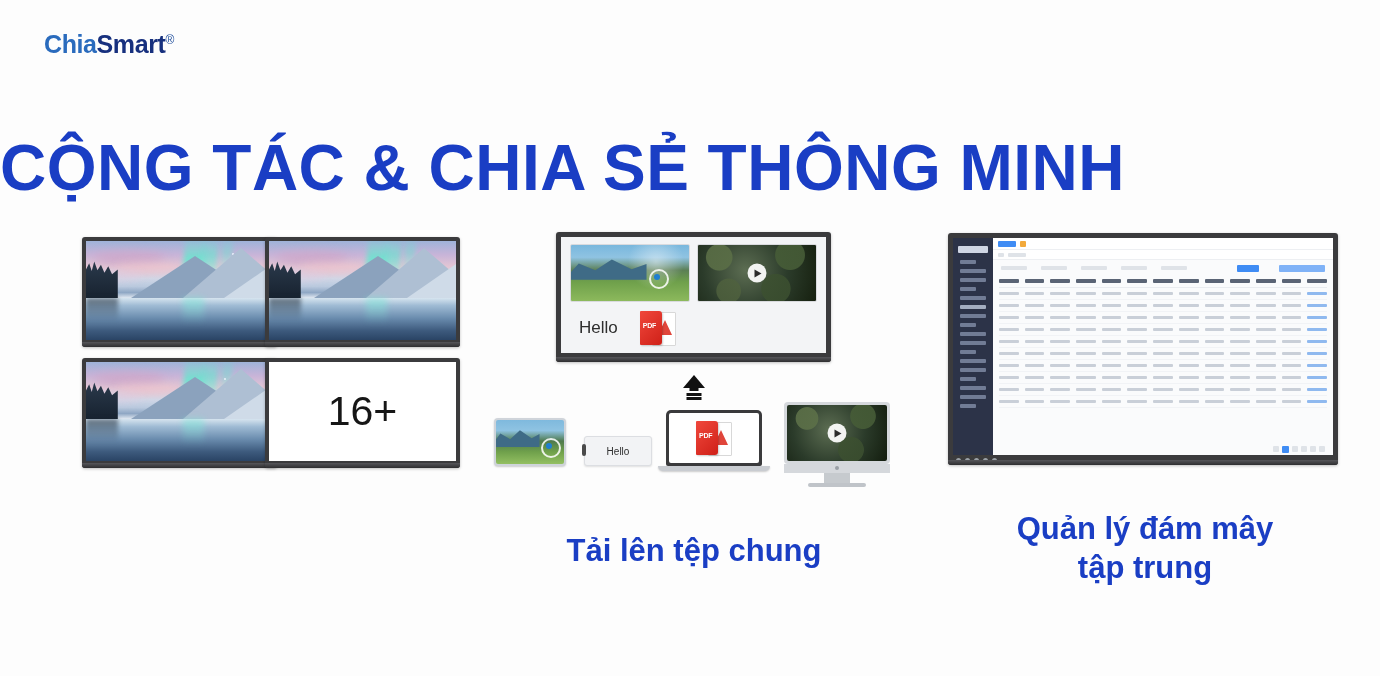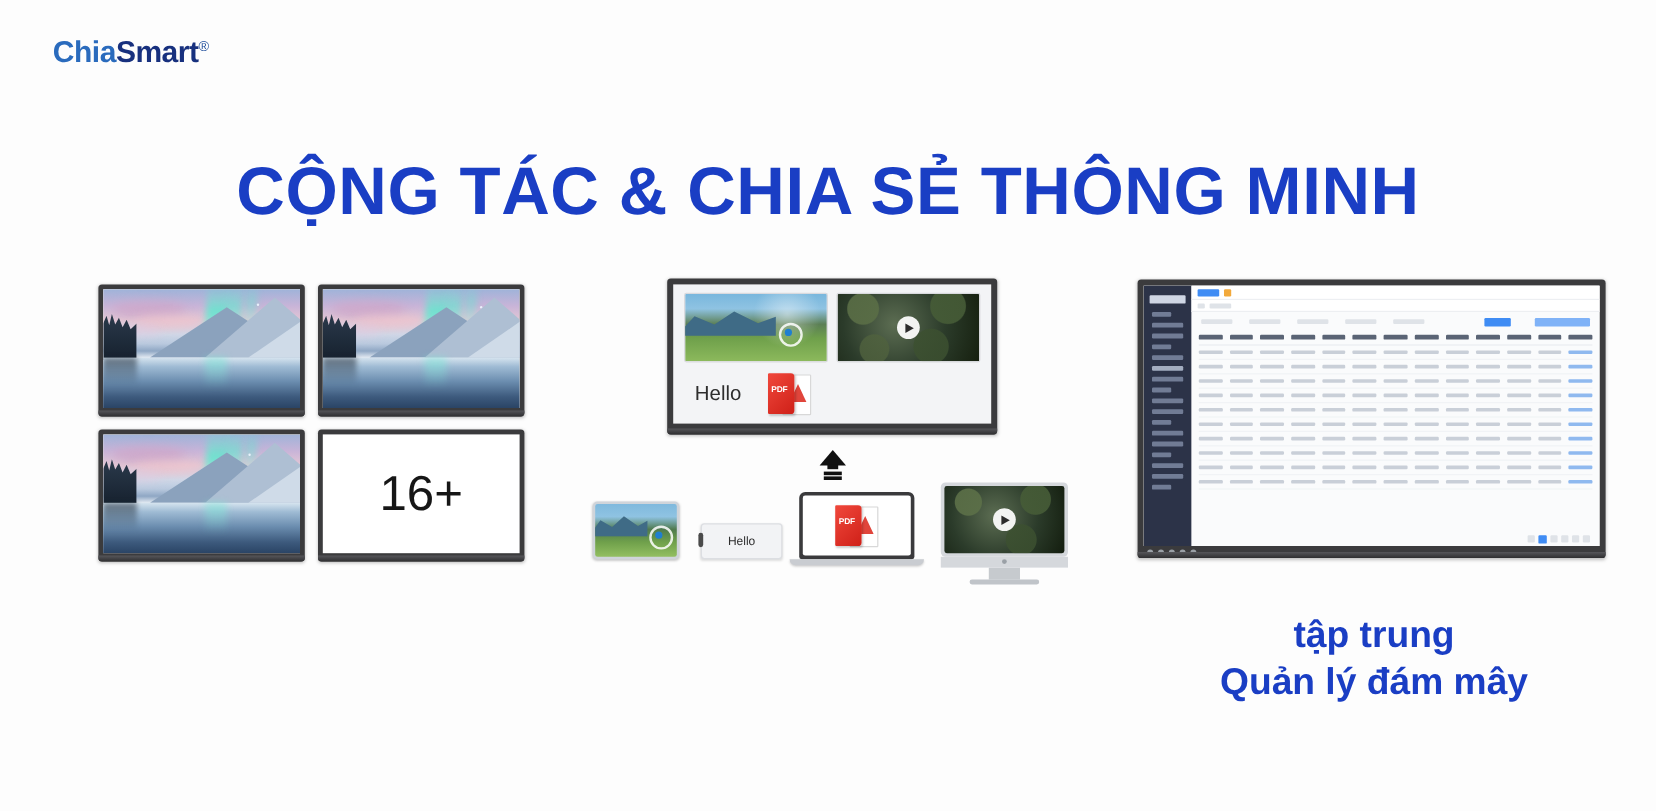--- a/index.html
+++ b/index.html
@@ -8,22 +8,22 @@
     background:#fdfdfd;
     font-family:"Liberation Sans","DejaVu Sans",sans-serif;
     overflow:hidden;position:relative;
   }
   .brand{position:absolute;left:44px;top:30px;font-size:25px;font-weight:bold;
     letter-spacing:-0.4px;color:#1f4e9c;}
   .brand .r{font-size:12px;vertical-align:super;font-weight:normal;}
   .brand .s1{color:#2a6bbd;}
   .brand .s2{color:#17307e;}
 
-  .page-title{position:absolute;top:88px;left:0;width:100%;text-align:center;
-    font-size:56px;font-weight:bold;color:#1a3ec4;letter-spacing:0.5px;
+  .page-title{position:absolute;top:88px;left:0;width:100%;text-align:left;
+    font-size:64px;font-weight:bold;color:#1a3ec4;letter-spacing:0.5px;
     font-family:"Liberation Sans","DejaVu Sans",sans-serif;}
 
   .cols{position:absolute;top:215px;left:0;width:100%;height:420px;}
   .col{position:absolute;top:0;height:420px;}
   .col-1{left:30px;width:420px;}
   .col-2{left:484px;width:420px;}
   .col-3{left:930px;width:430px;}
 
   .caption{position:absolute;left:0;width:100%;text-align:center;
     color:#1a3ec4;font-size:31px;font-weight:bold;line-height:1.25;}
@@ -62,21 +62,21 @@
   .aurora .lake{position:absolute;left:0;right:0;bottom:0;height:42%;
     background:linear-gradient(180deg,#d6e4ef 0%,#9fbbd4 18%,#6a8cae 48%,#3d5a7d 78%,#2a4465 100%);}
   .aurora .lake::before{content:"";position:absolute;left:52%;top:0;width:11%;height:60%;
     background:linear-gradient(180deg,rgba(120,235,214,.55),rgba(120,235,214,0));filter:blur(3px);}
   .aurora .lake::after{content:"";position:absolute;left:0;top:0;width:17%;height:55%;
     background:linear-gradient(180deg,rgba(25,38,52,.6),rgba(25,38,52,0));filter:blur(2px);}
   .aurora .star{position:absolute;width:2px;height:2px;background:#eef6ff;border-radius:50%;opacity:.9;}
 
   
   .wall{position:absolute;left:52px;top:22px;width:355px;height:235px;}
-  .wall .display{position:absolute;width:172px;height:110px;padding:4px 4px 24px 4px;box-sizing:border-box;}
+  .wall .display{position:absolute;width:195px;height:110px;padding:4px 4px 24px 4px;box-sizing:border-box;}
   .wall .w1{left:0;top:0;}
   .wall .w2{left:183px;top:0;}
   .wall .w3{left:0;top:121px;}
   .wall .w4{left:183px;top:121px;}
   .wall .screen{inset:4px 4px 7px 4px;}
   .plus-screen{display:flex;align-items:center;justify-content:center;
     background:#f6f7f9;color:#161616;font-size:41px;font-weight:400;
     font-family:"Liberation Sans","DejaVu Sans",sans-serif;}
 
   
@@ -343,20 +343,21 @@
           <div class="leafy" style="position:absolute;inset:0;background:radial-gradient(circle at 20% 24%,rgba(92,112,72,.9) 0 12%,transparent 13%),radial-gradient(circle at 76% 20%,rgba(70,92,55,.9) 0 14%,transparent 15%),radial-gradient(circle at 64% 80%,rgba(60,80,48,.85) 0 16%,transparent 17%)"></div>
           <div class="play"></div>
         </div>
           </div>
         <div class="chin"></div>
           <div class="stand"></div>
           <div class="foot"></div>
       </div>
     </div>
 
+    <div class="caption cap-2">Tải lên tệp chung</div>
   </div>
 
   <div class="col col-3">
     <div class="display dash-board">
       <div class="screen">
 
         <div class="dash-side">
           <div class="logo"></div>
           <div class="mi short"></div>
             <div class="mi"></div>
@@ -578,18 +579,18 @@
       <div class="dash-bottom-ctrl">
         <s></s>
           <s></s>
           <s></s>
           <s></s>
           <s></s>
       </div>
     </div>
 
     <div class="caption cap-3">
+      <div>Quản lý đám mây</div>
       <div>tập trung</div>
-      <div>Quản lý đám mây</div>
     </div>
   </div>
 
 </div>
 
 </body></html>

